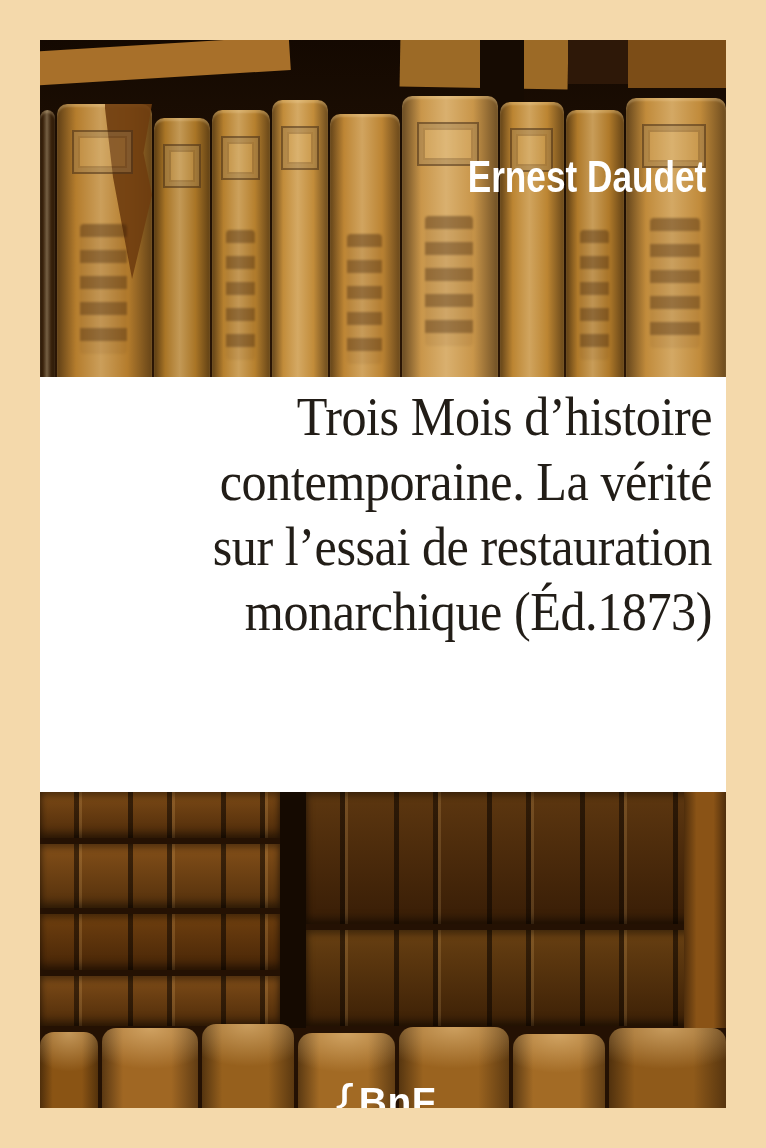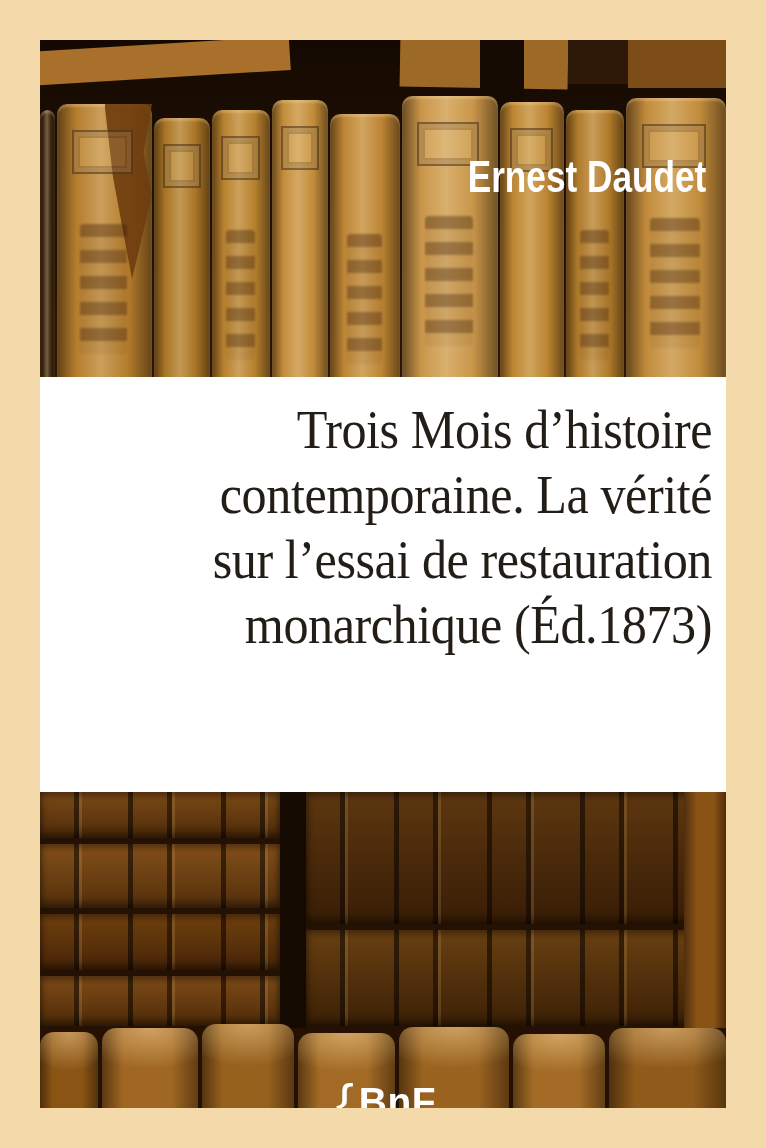--- a/index.html
+++ b/index.html
@@ -44,21 +44,21 @@
   .author{
     position:absolute;top:112px;right:20px;
     font-size:44px;font-weight:bold;color:var(--c-author_text,#fff);
     transform:scaleX(.8);transform-origin:100% 50%;
     white-space:nowrap;letter-spacing:0;
   }
   
   .title-band{
     position:relative;width:686px;height:415px;box-sizing:border-box;
     background:var(--c-band,#fff);
-    padding:21px 14px 0 0;
+    padding:8px 14px 0 0;
     text-align:right;
   }
   .title-line{
     font-family:"Liberation Serif",serif;
     font-size:54px;line-height:65px;letter-spacing:-.5px;
     color:var(--c-title_text,#221d17);
     transform:scaleX(.93);transform-origin:100% 50%;
     white-space:nowrap;
   }
   

